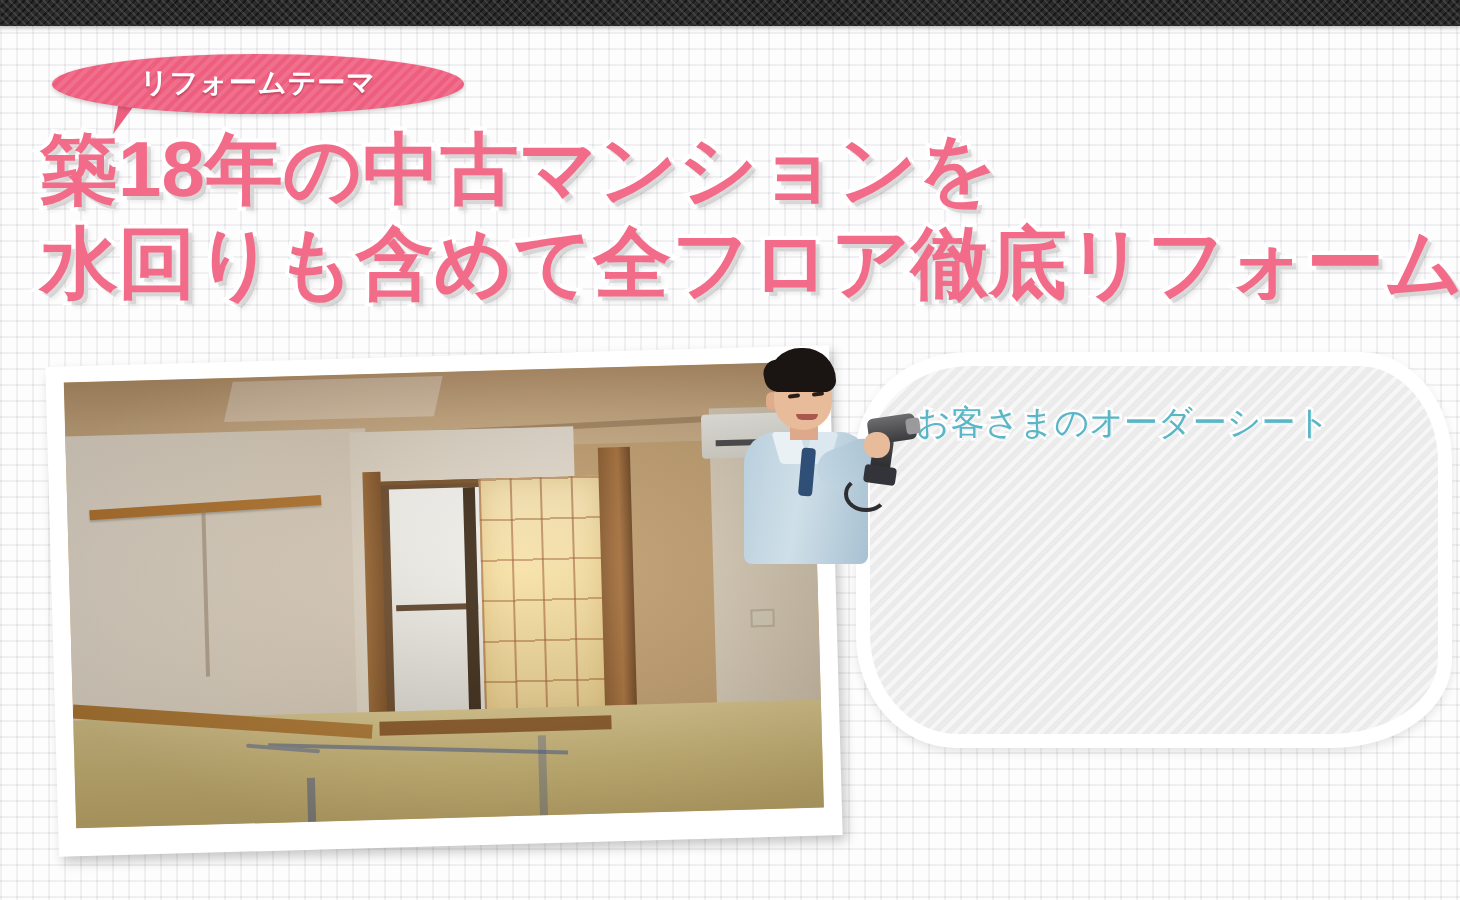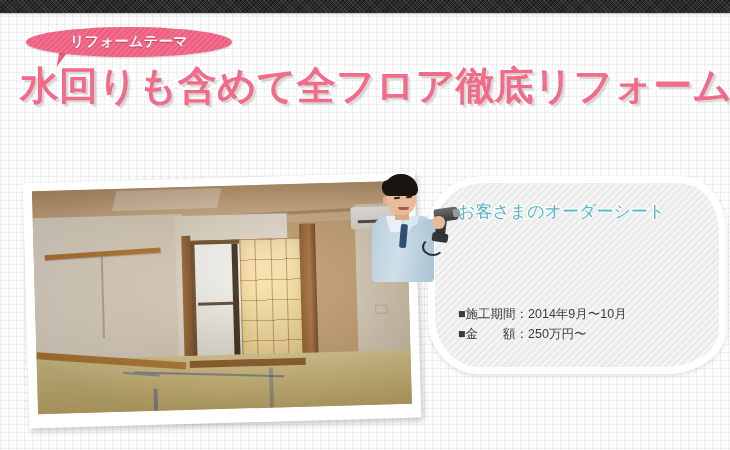--- a/index.html
+++ b/index.html
@@ -231,20 +231,21 @@
 
   <div id="topbar"></div>
 
   <div id="badge-wrap">
     <div id="badge-tail"></div>
     <div id="badge"></div>
     <div id="badge-label">リフォームテーマ</div>
   </div>
 
   <div id="headline">
+    <span class="hl-line">築18年の中古マンションを</span>
     <span class="hl-line">水回りも含めて全フロア徹底リフォーム！</span>
   </div>
 
   <div id="photo-frame">
     <div id="photo">
       <div class="p-ceiling"></div>
       <div class="p-ceil-panel"></div>
       <div class="p-ceil-line"></div>
       <div class="p-wall-left"></div>
       <div class="p-wall-back"></div>
@@ -269,24 +270,20 @@
       <div class="p-floor-seam2"></div>
       <div class="p-floor-seam3"></div>
       <div class="p-cord"></div>
       <div class="p-shade"></div>
     </div>
   </div>
 
   <div id="order-panel">
     <div id="order-inner"></div>
     <div id="order-title">お客さまのオーダーシート</div>
-    <div id="order-specs">
-      <span class="spec-line">■施工期間：2014年9月〜10月</span>
-      <span class="spec-line">■金　　額：250万円〜</span>
-    </div>
   </div>
 
   <div id="worker">
     <div class="w-body"></div>
     <div class="w-collar-l"></div>
     <div class="w-collar-r"></div>
     <div class="w-tie"></div>
     <div class="w-neck"></div>
     <div class="w-ear"></div>
     <div class="w-face"></div>

